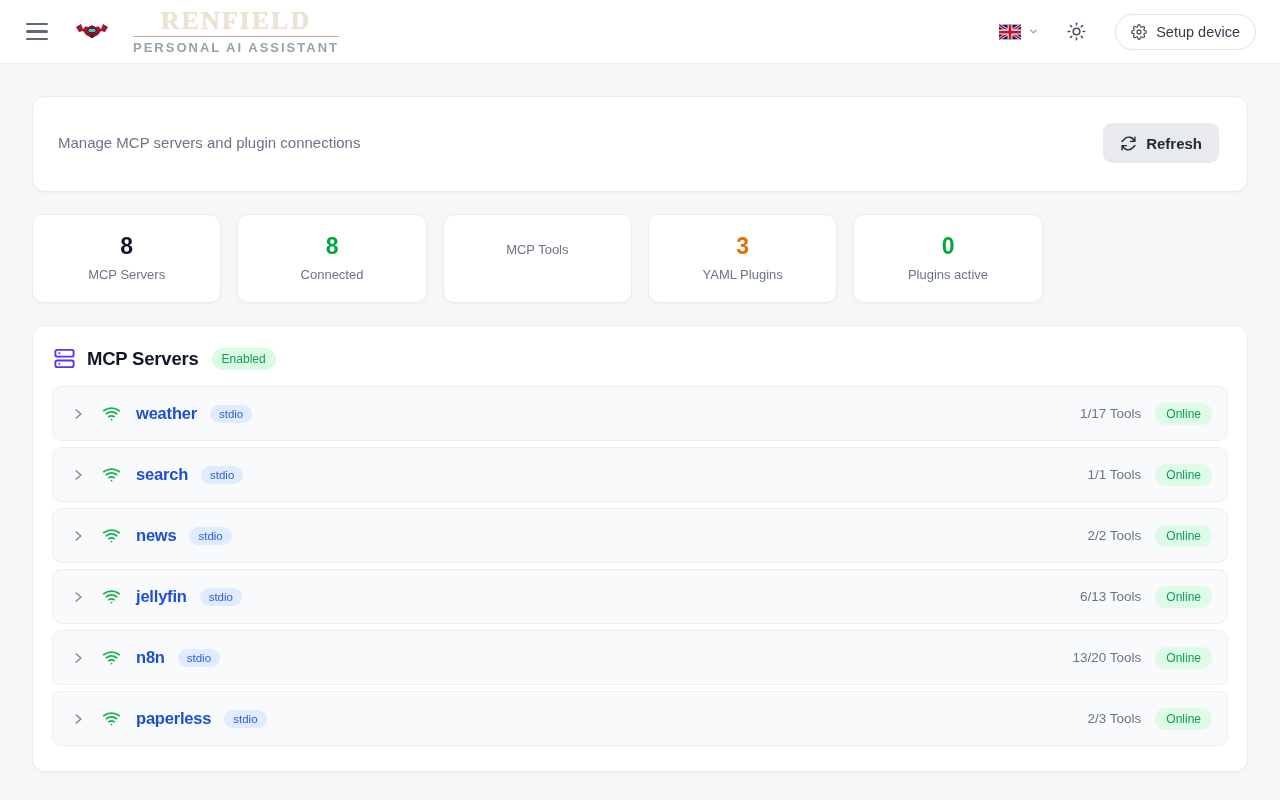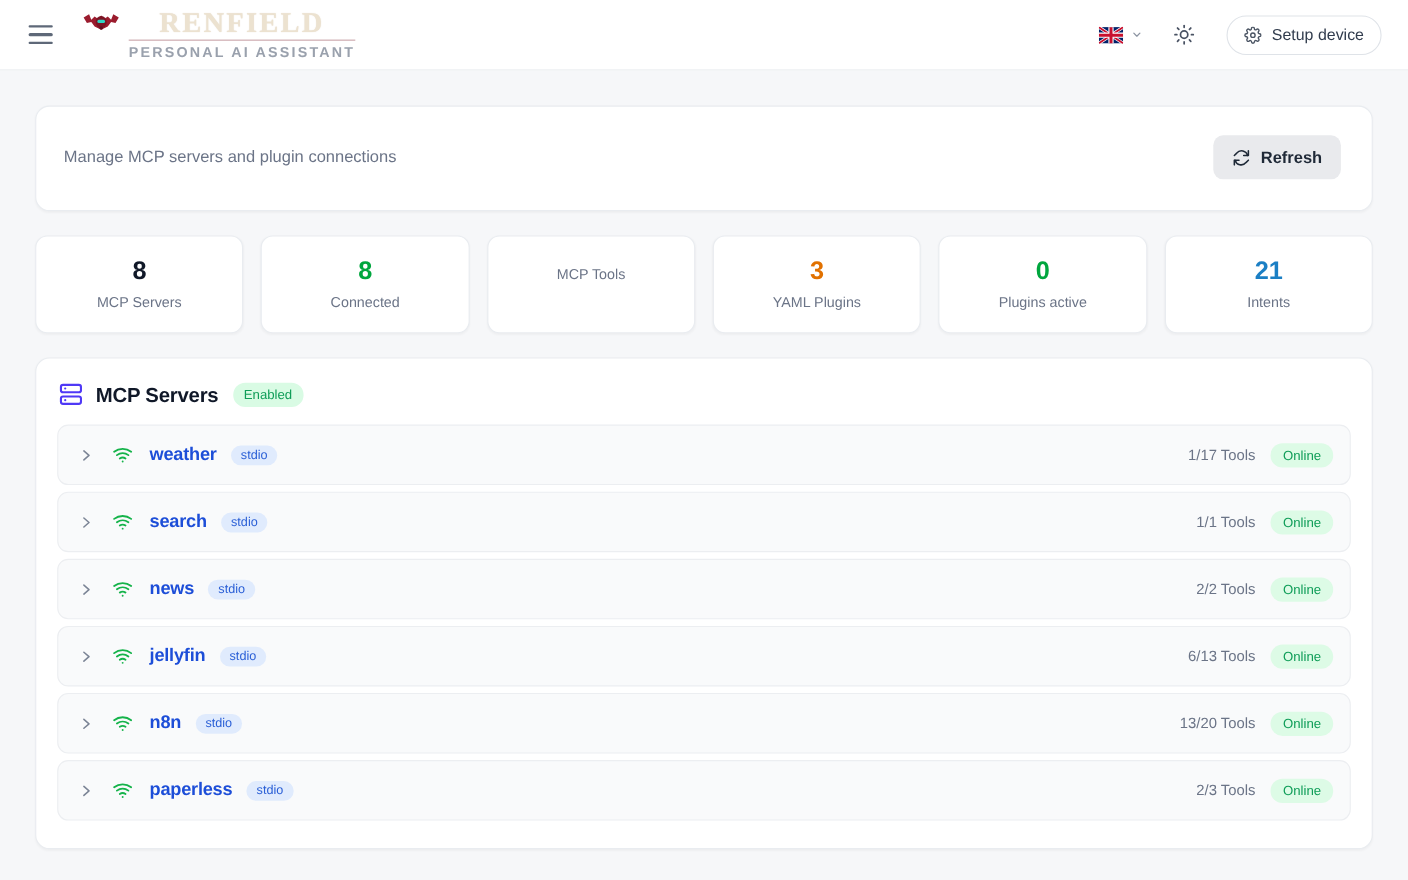--- a/index.html
+++ b/index.html
@@ -27,23 +27,23 @@
     justify-content: center; align-items: center;
     gap: 5px;
     cursor: pointer;
     border-radius: 6px;
   }
   .hamburger span {
     display: block; width: 22px; height: 2.6px;
     background: #5e6878; border-radius: 2px;
   }
   .brand {
-    display: flex; 
+    display: flex; align-items: center;
     margin-left: 21px;
-    gap: 8px;
+    gap: 24px;
   }
   .bat-icon { width: 34px; height: 26px; display:block; }
   .brand-text { display: flex; flex-direction: column; align-items: center; }
   .brand-title {
     font-family: "Liberation Serif", serif;
     font-size: 26px;
     font-weight: 700;
     letter-spacing: 2.0px;
     color: #ece2d0;
     line-height: 1.0;
@@ -296,24 +296,20 @@
       <div class="stat-label">MCP Tools</div>
     </div>
     <div class="stat">
       <div class="stat-value" style="color: rgb(225, 113, 0);">3</div>
       <div class="stat-label">YAML Plugins</div>
     </div>
     <div class="stat">
       <div class="stat-value" style="color: rgb(0, 166, 62);">0</div>
       <div class="stat-label">Plugins active</div>
     </div>
-    <div class="stat">
-      <div class="stat-value" style="color: rgb(27, 127, 196);">21</div>
-      <div class="stat-label">Intents</div>
-    </div>
   </div>
 
   <div class="card panel">
     <div class="panel-head">
       <svg class="server-icon" viewBox="0 0 24 24" fill="none" stroke="#4f39f6" stroke-width="2" stroke-linecap="round" stroke-linejoin="round">
         <rect x="2.5" y="3" width="19" height="7" rx="2"></rect>
         <rect x="2.5" y="14" width="19" height="7" rx="2"></rect>
         <line x1="6.5" y1="6.5" x2="6.6" y2="6.5"></line>
         <line x1="6.5" y1="17.5" x2="6.6" y2="17.5"></line>
       </svg>

